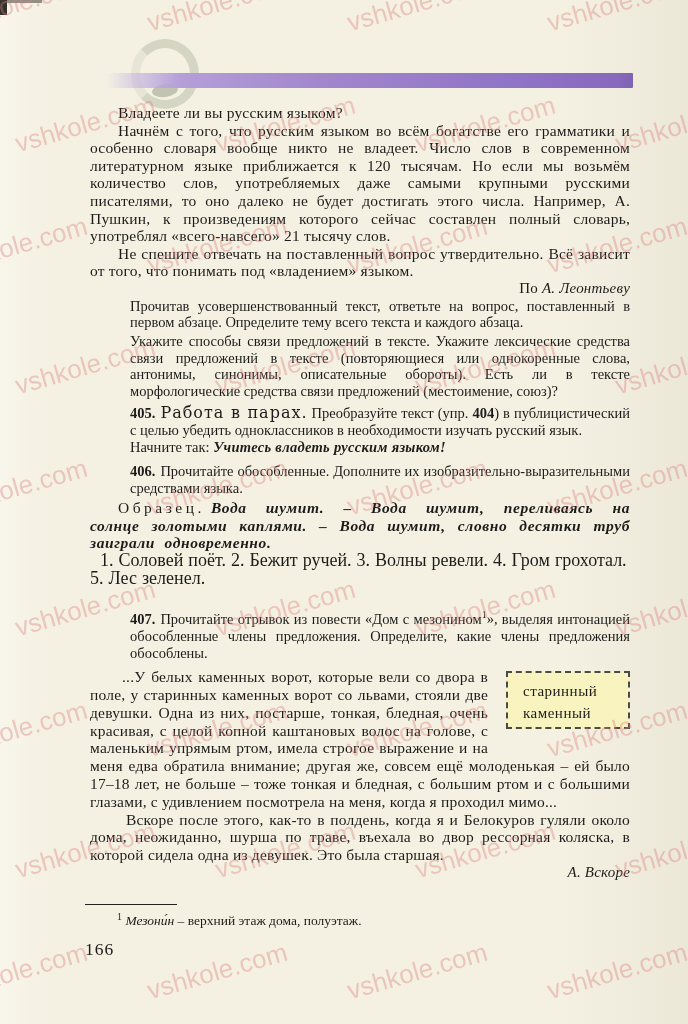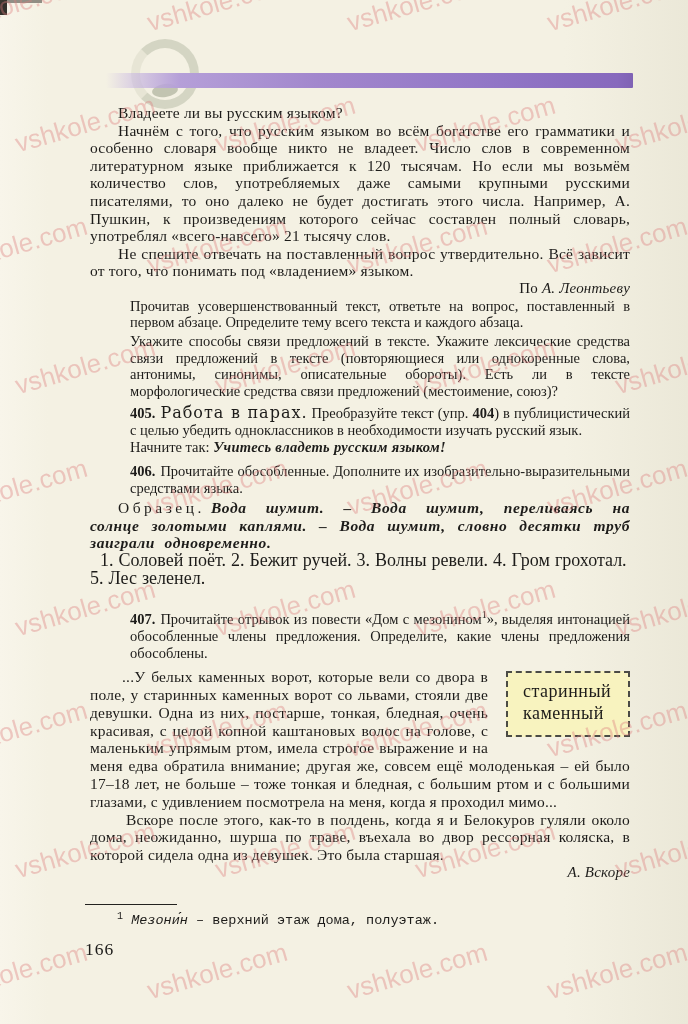--- a/index.html
+++ b/index.html
@@ -24,30 +24,30 @@
   .script { font-family:"DejaVu Serif",serif; font-size:16px; letter-spacing:1px; padding-right:4px; }
   .starter b i { letter-spacing:0.3px; }
   .sample { margin-top:2px; font-size:15.5px; line-height:17.8px; text-indent:28px; }
   .spaced { letter-spacing:3.5px; }
   .sample-txt { font-weight:bold; font-style:italic; word-spacing:5px; letter-spacing:0.6px; margin-left:6px; }
   .sentences { font-size:18px; line-height:17.6px; text-indent:10px; word-spacing:0.5px; }
   .lit { font-size:15.5px; line-height:17.8px; letter-spacing:0.2px; }
   .lit-first { margin-top:6px; text-indent:32px; }
   .lit-second { text-indent:36px; }
   .ybox {
-    float:right; display:block; width:124px; height:66px; box-sizing:border-box;
+    float:right; display:block; width:124px; height:58px; box-sizing:border-box;
     background:var(--box_bg,#f8f3bf); border:2px dashed var(--box_border,#4b4b45);
     margin:3px 0 14px 18px; padding:7px 0 0 15px;
-    font-size:18px; line-height:22px; letter-spacing:0.5px; text-indent:0; text-align:left;
+    font-size:15px; line-height:22px; letter-spacing:0.5px; text-indent:0; text-align:left;
   }
   .ybox-line { display:block; }
   sup { font-size:10px; line-height:0; vertical-align:super; }
   .footnote { margin-top:22px; margin-left:-5px; font-size:13.5px; line-height:17px; }
   .fn-rule { width:92px; height:1.5px; background:#23221f; margin-bottom:7px; }
-  .fn-text { padding-left:32px;font-family:Liberation Mono, monospace; }
+  .fn-text { padding-left:32px; }
   .page-num { margin-top:10px; margin-left:-5px; font-size:17.5px; letter-spacing:1px; }
   .bar {
     position:absolute; left:106px; top:73px; width:527px; height:15px; z-index:0; border-radius:1px;
     background:linear-gradient(90deg, rgba(199,182,226,0) 0%, rgba(199,182,226,0.55) 5%,
       #b59fd8 14%, #a287cd 40%, #9175c6 75%, #8769bd 97%, #7f62b4 100%);
   }
   .ring {
     position:absolute; left:131px; top:39px; width:50px; height:52px; border-radius:50%;
     border:9px solid rgba(138,148,122,0.30); border-left-color:rgba(138,148,122,0.12); z-index:0;
   }

